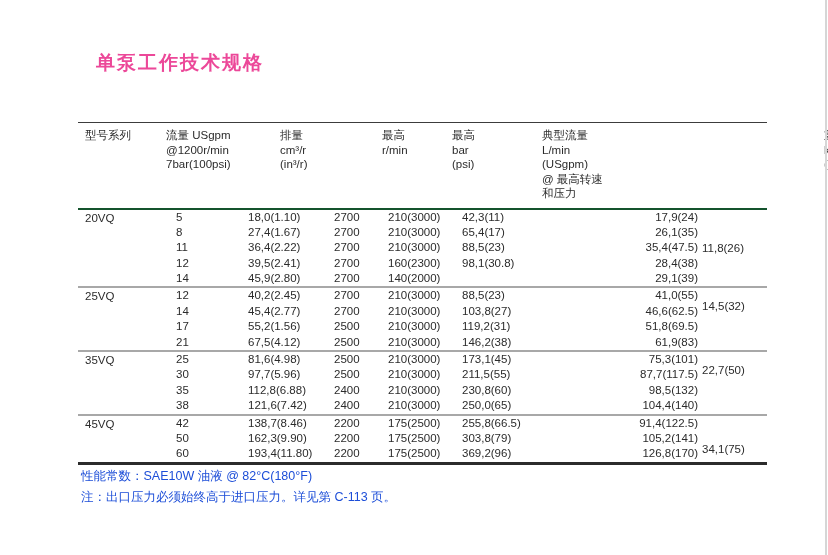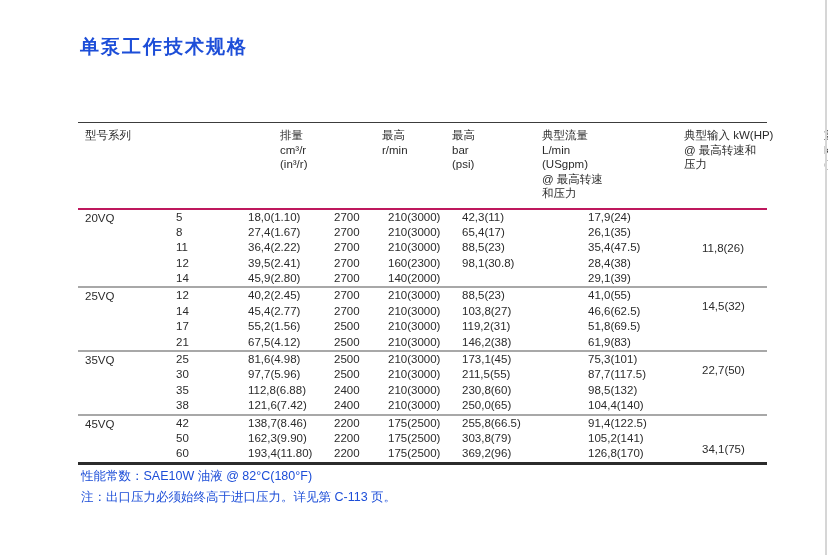--- a/index.html
+++ b/index.html
@@ -2,70 +2,75 @@
 <html><head>
 <meta charset="utf-8">
 <style>
   html,body{margin:0;padding:0;}
   body{
     width:828px;height:555px;position:relative;overflow:hidden;
     background:#ffffff;color:#2b2b2b;
     font-family:"Liberation Sans","DejaVu Sans",sans-serif;
   }
   .page-title{
-    position:absolute;left:80px;top:34px;margin:0;
-    font-size:19px;font-weight:bold;letter-spacing:2px;color:#1d4ed8;
+    position:absolute;left:80px;top:34px;margin:16px;
+    font-size:19px;font-weight:bold;letter-spacing:2px;color:#ec4899;
   }
   .edge-line{
     position:absolute;top:0;right:1px;width:2px;height:555px;background:#d6d6d6;
   }
   .spec-table{
     position:absolute;left:78px;top:122px;width:689px;
     border-top:1px solid #3c3c3c;border-bottom:3px solid #2b2b2b;
     font-size:11.5px;
   }
   .grid8{display:grid;grid-template-columns:70px 82px 96px 54px 76px 130px 112px 69px;}
-  .thead{border-bottom:2px solid #be185d;padding:5px 0 7px 0;gap:16px;}
+  .thead{border-bottom:2px solid #14532d;padding:5px 0 7px 0;gap:16px;}
   .hcell div{line-height:14.5px;white-space:nowrap;}
   .h-model{grid-column:1;padding-left:7px;}
   .h-flow{grid-column:2;padding-left:2px;}
   .h-disp{grid-column:3;padding-left:18px;}
   .h-rpm{grid-column:4;padding-left:8px;}
   .h-bar{grid-column:5;padding-left:8px;}
   .h-tflow{grid-column:6;padding-left:6px;}
   .h-input{grid-column:7;padding-left:2px;}
   .h-weight{grid-column:8;padding-left:14px;}
   .tgroup{position:relative;}
   .tgroup + .tgroup{border-top:2px solid #a8a8a8;}
   .row{height:15.4px;align-items:center;}
   .cell{white-space:nowrap;line-height:15.4px;}
   .c-flow{grid-column:2;padding-left:28px;}
   .c-disp{grid-column:3;padding-left:18px;}
   .c-rpm{grid-column:4;padding-left:8px;}
   .c-bar{grid-column:5;padding-left:8px;}
   .c-tflow{grid-column:6;padding-left:6px;}
-  .c-input{grid-column:7;padding-left:2px;}
+  .c-input{grid-column:7;padding-left:2px;text-align:right;}
   .model-label{position:absolute;left:7px;top:1px;line-height:15.4px;white-space:nowrap;}
   .weight-label{position:absolute;left:624px;top:50%;transform:translateY(-50%);white-space:nowrap;}
   .g1 .weight-label,.g2 .weight-label{top:calc(50% - 13px);}
   .g3 .weight-label{top:calc(50% + 10px);}
   .notes{position:absolute;left:81px;top:466px;font-size:12.5px;line-height:21px;color:#1d4ed8;}
   .notes div{white-space:nowrap;}
 </style>
 </head>
 <body>
 
 <h1 class="page-title">单泵工作技术规格</h1>
 
 <div class="spec-table">
 
   <div class="thead grid8">
     <div class="hcell h-model">
       <div>型号系列</div>
     </div>
+    <div class="hcell h-flow">
+      <div>流量 USgpm</div>
+      <div>@1200r/min</div>
+      <div>7bar(100psi)</div>
+    </div>
     <div class="hcell h-disp">
       <div>排量</div>
       <div>cm³/r</div>
       <div>(in³/r)</div>
     </div>
     <div class="hcell h-rpm">
       <div>最高</div>
       <div>r/min</div>
     </div>
     <div class="hcell h-bar">
@@ -73,25 +78,20 @@
       <div>bar</div>
       <div>(psi)</div>
     </div>
     <div class="hcell h-tflow">
       <div>典型流量</div>
       <div>L/min</div>
       <div>(USgpm)</div>
       <div>@ 最高转速</div>
       <div>和压力</div>
     </div>
-    <div class="hcell h-input">
-      <div>典型输入 kW(HP)</div>
-      <div>@ 最高转速和</div>
-      <div>压力</div>
-    </div>
     <div class="hcell h-weight">
       <div>重量</div>
       <div>kg</div>
       <div>(lb)</div>
     </div>
   </div>
 
   <div class="tgroup g0">
     <div class="model-label">20VQ</div>
     <div class="weight-label">11,8(26)</div>

